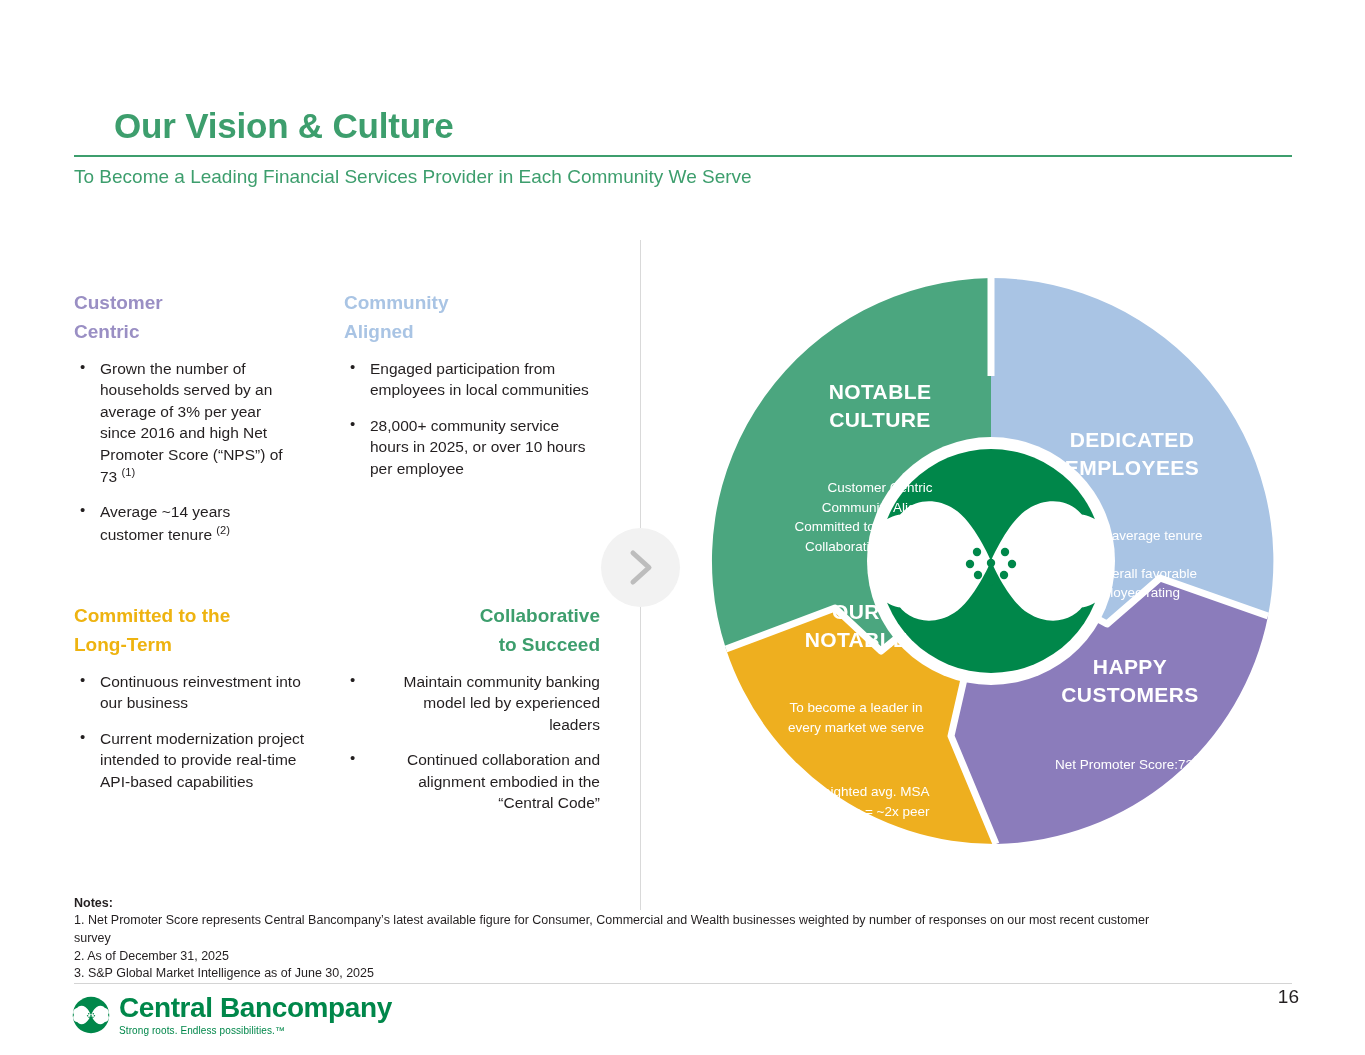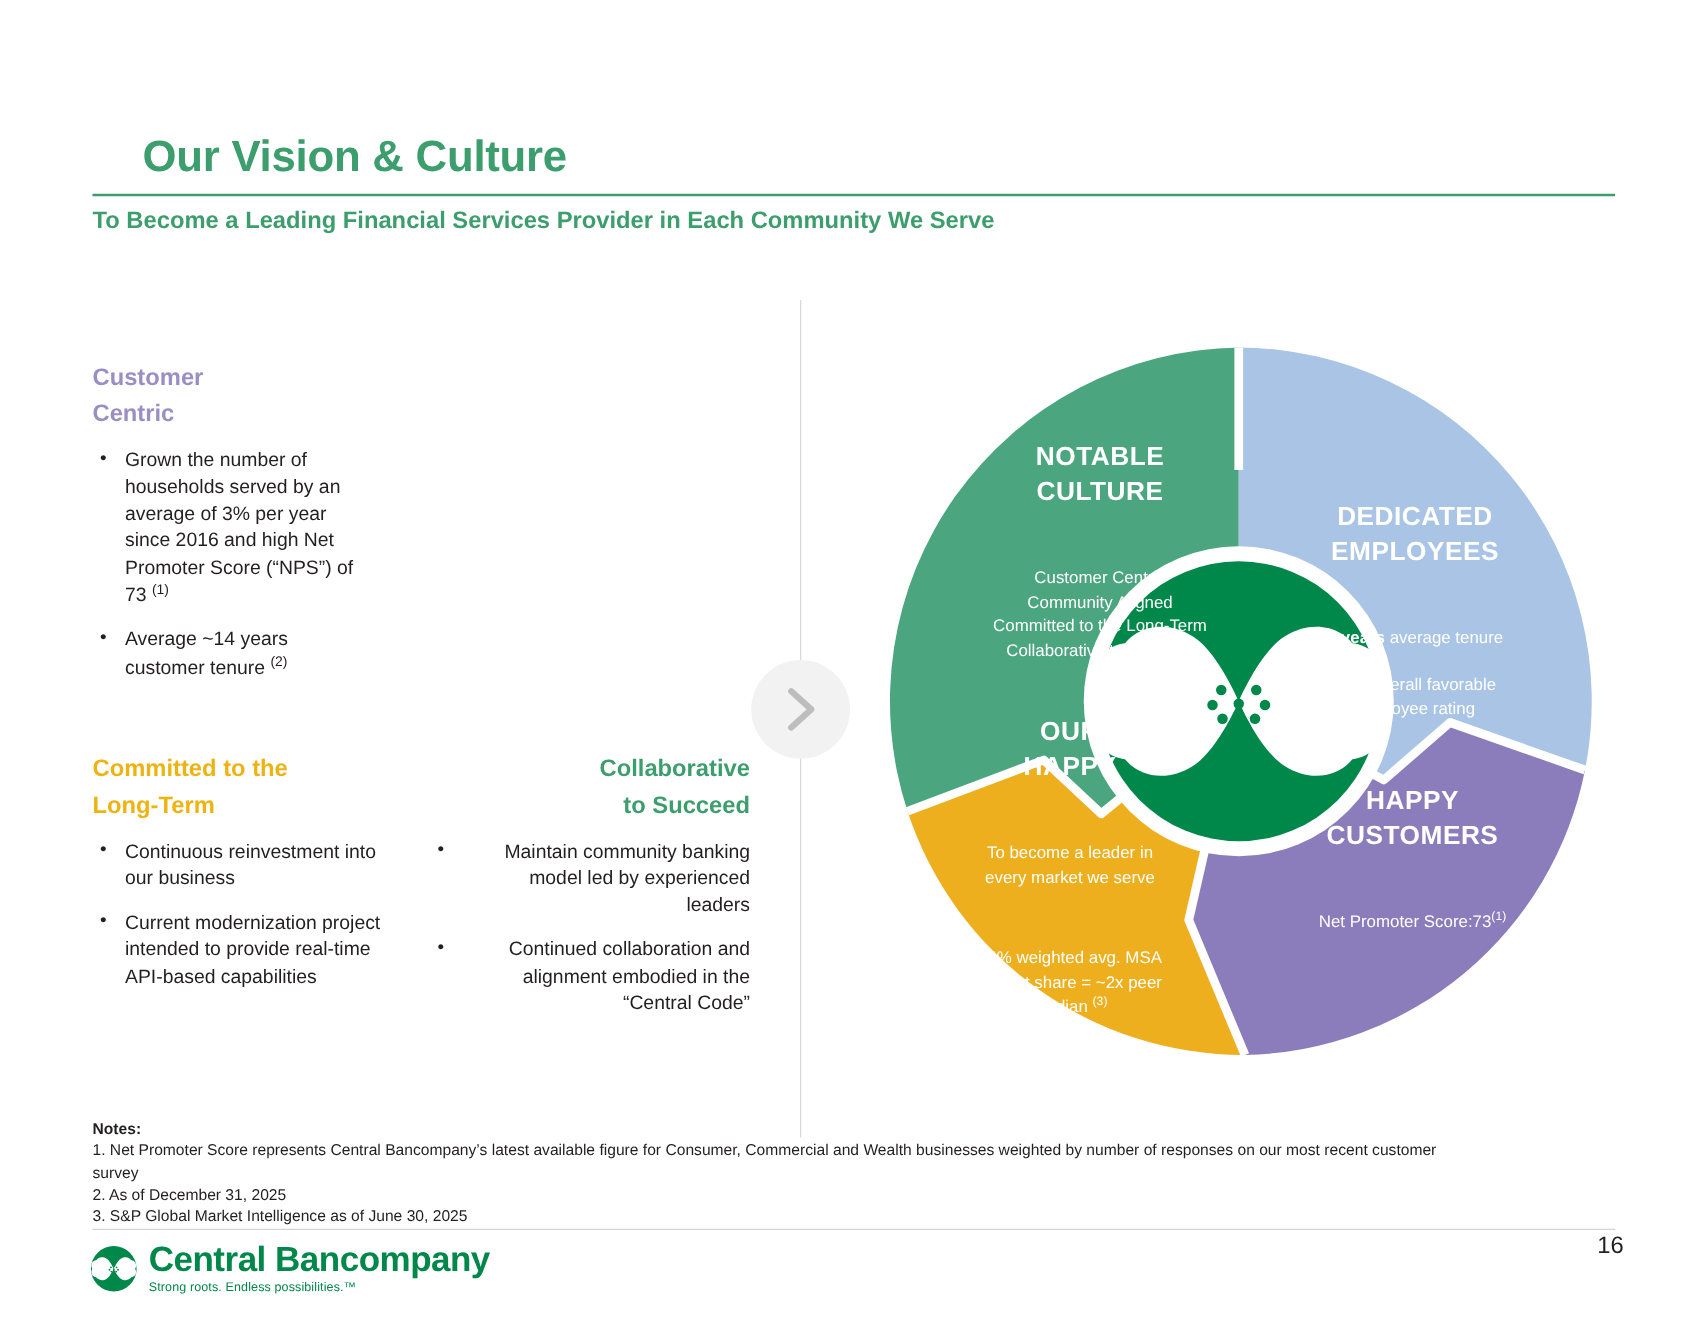--- a/index.html
+++ b/index.html
@@ -19,21 +19,21 @@
     font-size:35px;font-weight:bold;color:#3d9e6d;
     letter-spacing:-0.2px;
     margin-left:40px;
   }
   .title-rule{
     position:absolute;left:74px;top:155px;width:1218px;height:2px;
     background:#3d9e6d;
   }
   .page-subtitle{
     position:absolute;left:74px;top:166px;
-    font-size:19px;font-weight:bold;color:#3d9e6d;
+    font-size:19px;font-weight:normal;color:#3d9e6d;
   }
 
   
   .v-divider{
     position:absolute;left:640px;top:240px;width:1px;height:670px;
     background:#d9d9d9;
   }
   .chevron-btn{
     position:absolute;left:601px;top:528px;width:79px;height:79px;
     border-radius:50%;background:#f2f2f2;
@@ -66,21 +66,21 @@
   .col-cl{left:74px;top:586px;width:250px;}
   .col-cs{left:344px;top:586px;width:256px;text-align:right;}
 
   
   .wheel{position:absolute;left:706px;top:276px;width:570px;height:570px;}
   .wheel svg{display:block;}
   .wheel-label{
     position:absolute;text-align:center;color:#ffffff;
     pointer-events:none;white-space:pre-line;
   }
-  .wl-title{font-size:21px;font-weight:bold;line-height:1.32;letter-spacing:.4px;}
+  .wl-title{font-size:21px;font-weight:bold;line-height:1.32;letter-spacing:.4px;margin-top:26px;}
   .wl-body{font-size:13.5px;line-height:1.44;font-weight:normal;}
   .wl-body b{font-weight:bold;}
 
   .lbl-culture{left:56px;top:58px;width:236px;}
   .lbl-employees{left:318px;top:106px;width:216px;}
   .lbl-customers{left:316px;top:333px;width:216px;}
   .lbl-vision{left:40px;top:278px;width:220px;}
   .gap-sm{display:block;height:9px;}
 
   
@@ -119,20 +119,28 @@
 
   <div class="col col-cc">
     <div class="col-head c-purple">Customer
 Centric</div>
     <ul class="bullets">
       <li><span>Grown the number of households served by an average of 3% per year since 2016 and high Net Promoter Score (“NPS”) of 73 </span><sup>(1)</sup></li>
       <li><span>Average ~14 years customer tenure </span><sup>(2)</sup></li>
     </ul>
   </div>
 
+  <div class="col col-ca">
+    <div class="col-head c-blue">Community
+Aligned</div>
+    <ul class="bullets">
+      <li>Engaged participation from employees in local communities</li>
+      <li>28,000+ community service hours in 2025, or over 10 hours per employee</li>
+    </ul>
+  </div>
 
   <div class="col col-cl">
     <div class="col-head c-gold">Committed to the
 Long-Term</div>
     <ul class="bullets">
       <li>Continuous reinvestment into our business</li>
       <li>Current modernization project intended to provide real-time API-based capabilities</li>
     </ul>
   </div>
 
@@ -214,21 +222,21 @@
 
     <div class="wheel-label lbl-customers">
       <div class="wl-title">HAPPY
 CUSTOMERS</div>
       <span class="gap-sm"></span>
       <div class="wl-body"><span>Net Promoter Score:73</span><sup>(1)</sup></div>
     </div>
 
     <div class="wheel-label lbl-vision">
       <div class="wl-title">OUR
-HAPPY</div>
+NOTABLE</div>
       <span class="gap-sm"></span>
       <div class="wl-body">To become a leader in
 every market we serve</div>
       <span class="gap-sm"></span>
       <div class="wl-body"><span>24% weighted avg. MSA
 market share = ~2x peer
 median </span><sup>(3)</sup></div>
     </div>
   </div>
 

